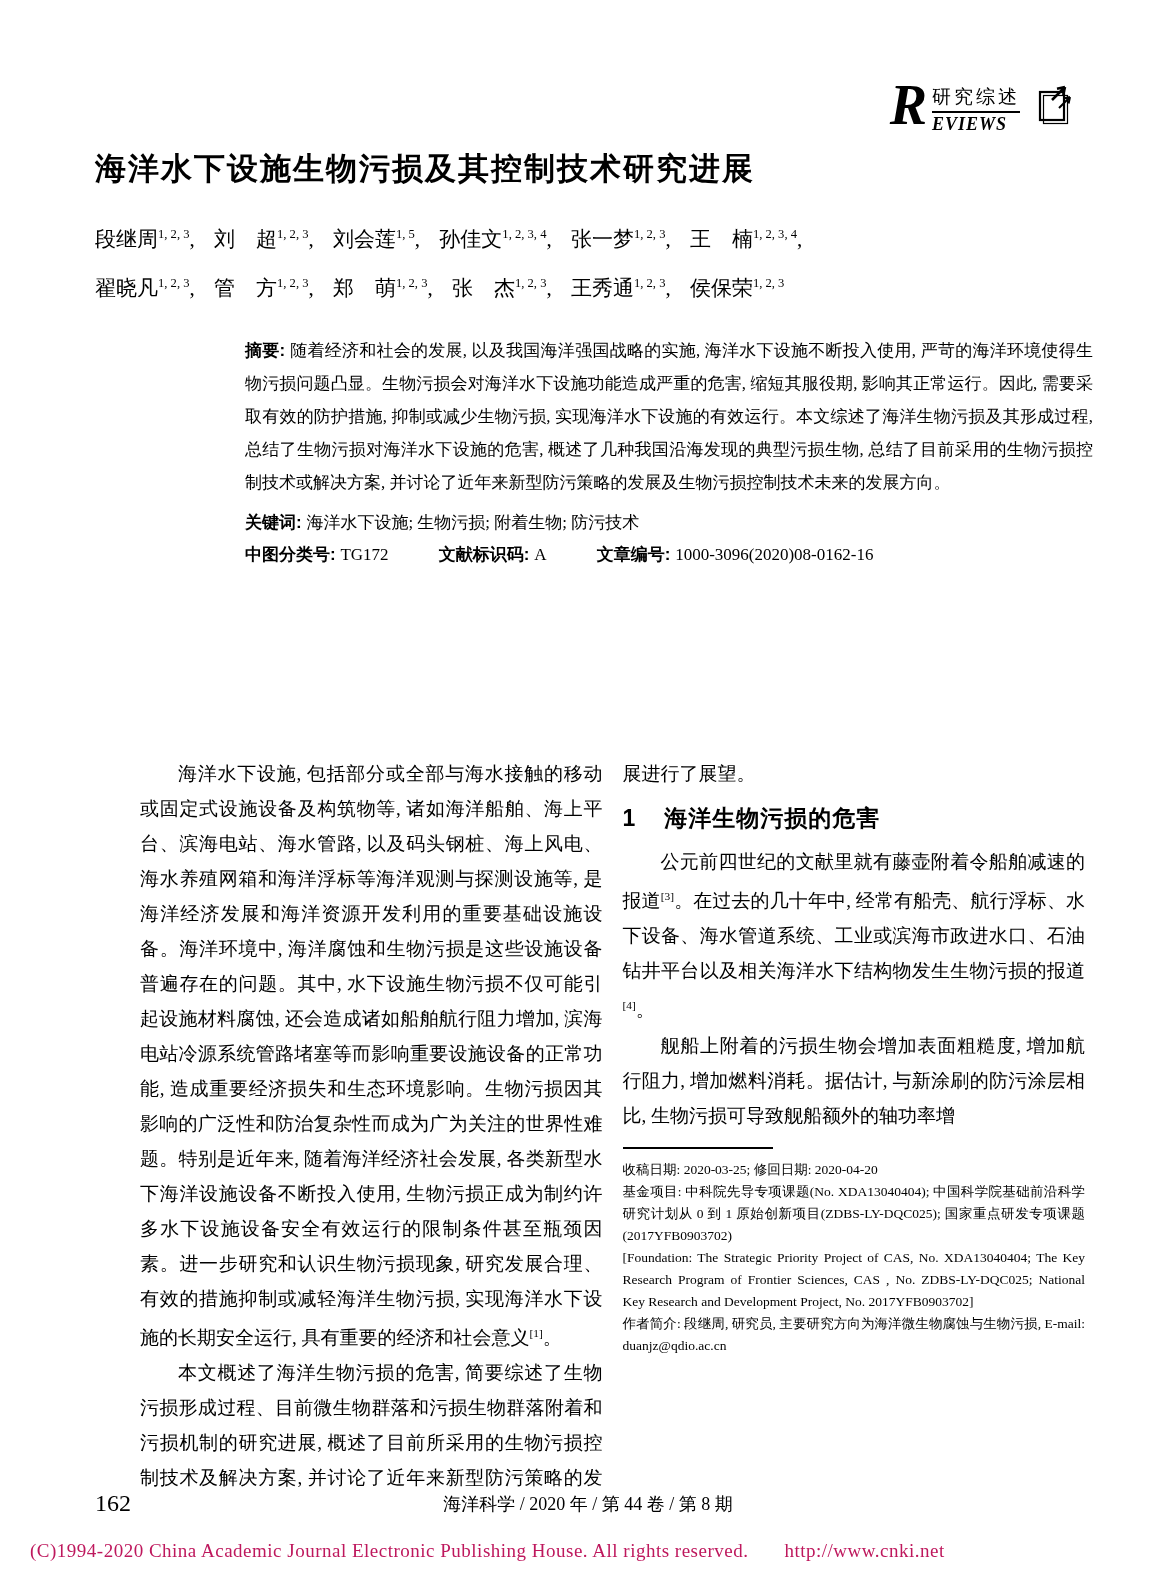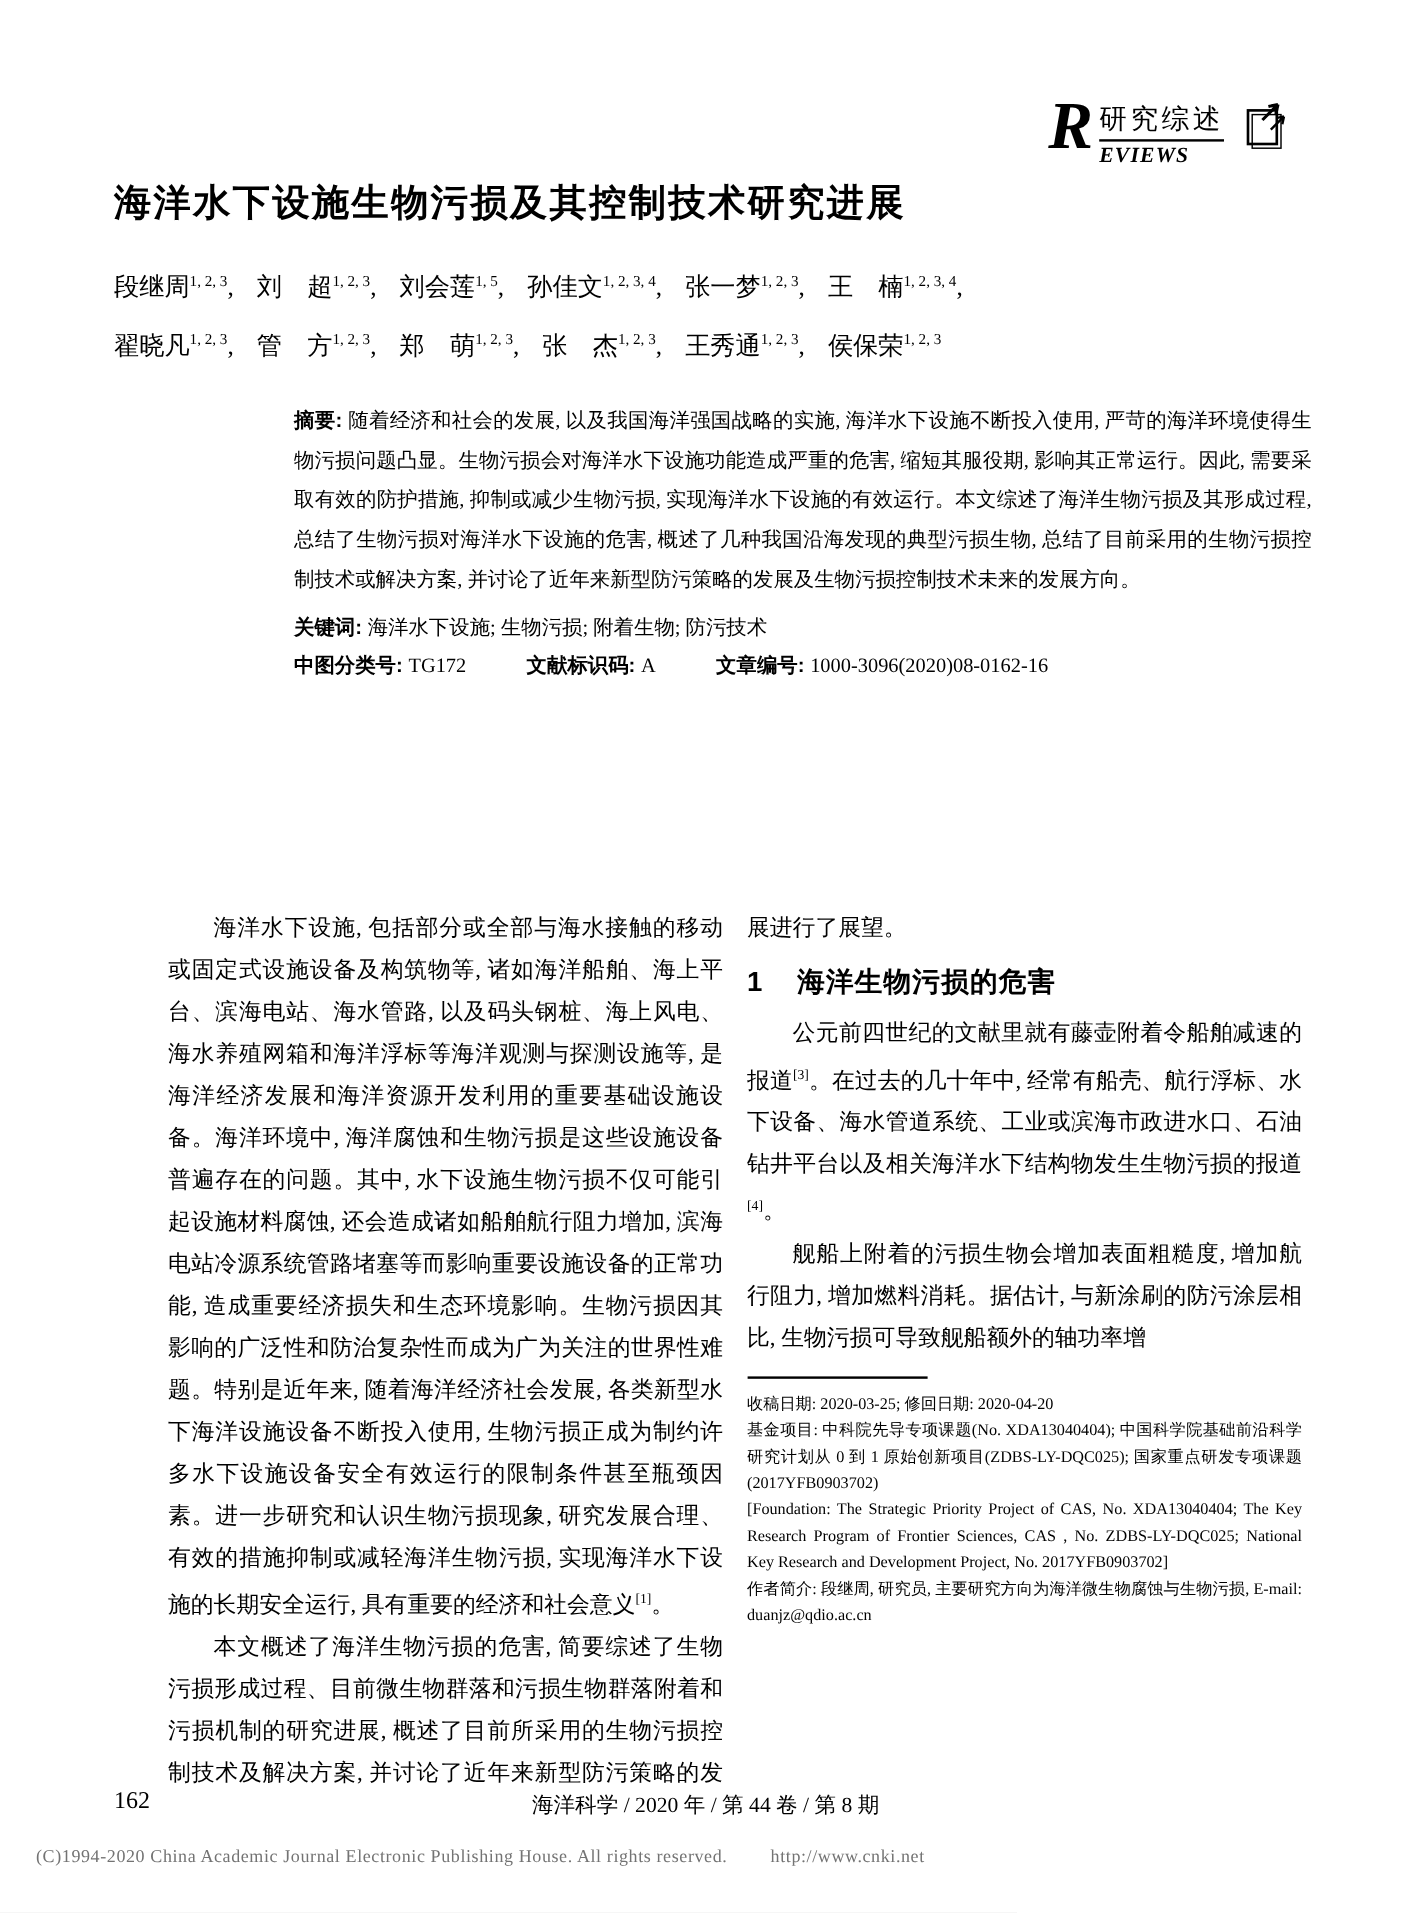--- a/index.html
+++ b/index.html
@@ -19,21 +19,21 @@
     display:flex; align-items:flex-start;
   }
   .logo-r {
     font-family:"Liberation Serif",serif;
     font-style:italic; font-weight:bold;
     font-size:56px; line-height:0.9;
   }
   .logo-text { margin-left:5px; margin-top:4px; }
   .logo-cn {
     font-family:"Liberation Sans",sans-serif;
-    font-size:23px; letter-spacing:3px;
+    font-size:19px; letter-spacing:3px;
     border-bottom:2.5px solid #000; padding-bottom:1px;
     display:block;
   }
   .logo-en {
     font-family:"Liberation Serif",serif;
     font-style:italic; font-weight:bold;
     font-size:18px; letter-spacing:1px; display:block; margin-top:1px;
   }
   .logo-icon { margin-left:8px; margin-top:-4px; }
 
@@ -78,29 +78,29 @@
   
   .fn-divider {
     width:150px; border:none; border-top:2px solid #000;
     margin:14px 0 10px 0;
   }
   .footnotes { font-size:13.5px; line-height:22px; text-align:justify; }
   .footnotes p { margin:0; text-indent:0; }
 
   
   .footer-pageno {
-    position:absolute; left:95px; top:1490px; font-size:20px;
+    position:absolute; left:95px; top:1490px; font-size:24px;
   }
   .footer-journal {
     position:absolute; left:0; right:0; top:1492px;
     text-align:center; font-size:18px;
   }
   .copyright {
     position:absolute; left:30px; top:1540px;
-    color:#737373; font-size:15px; letter-spacing:0.5px;
+    color:#be185d; font-size:19px; letter-spacing:0.5px;
   }
   .copyright .url { margin-left:36px; }
 </style>
 </head>
 <body>
 
 <div class="page">
 
   <div class="logo">
     <span class="logo-r">R</span>

